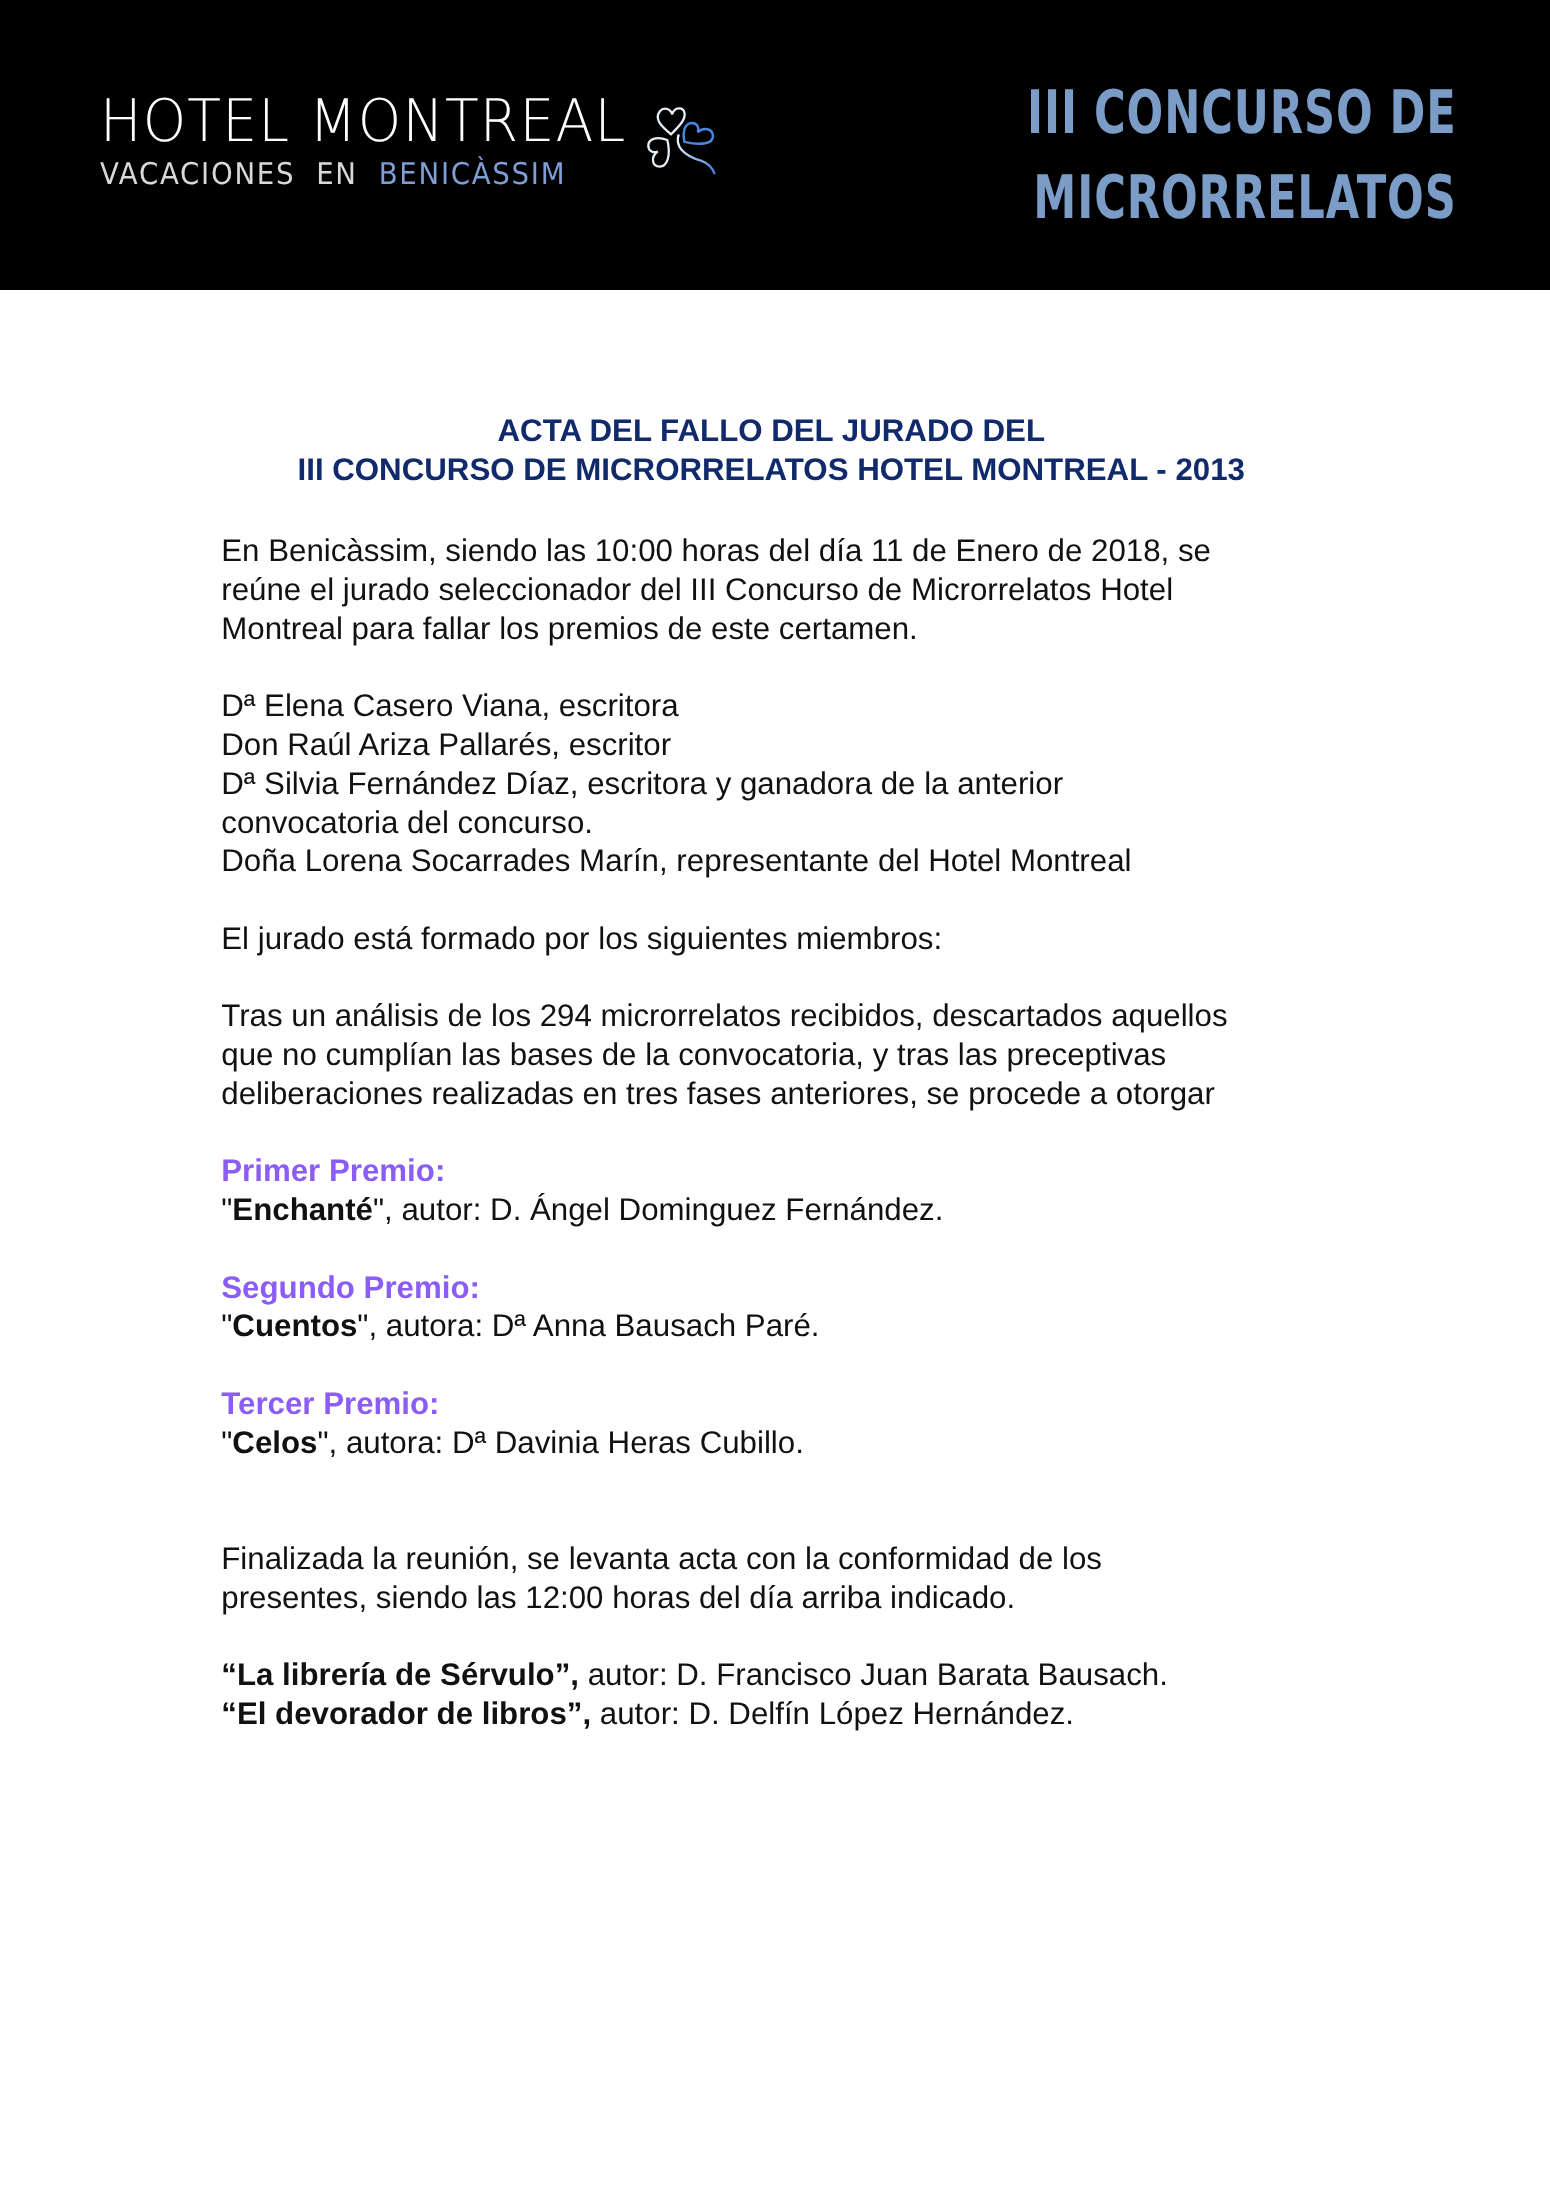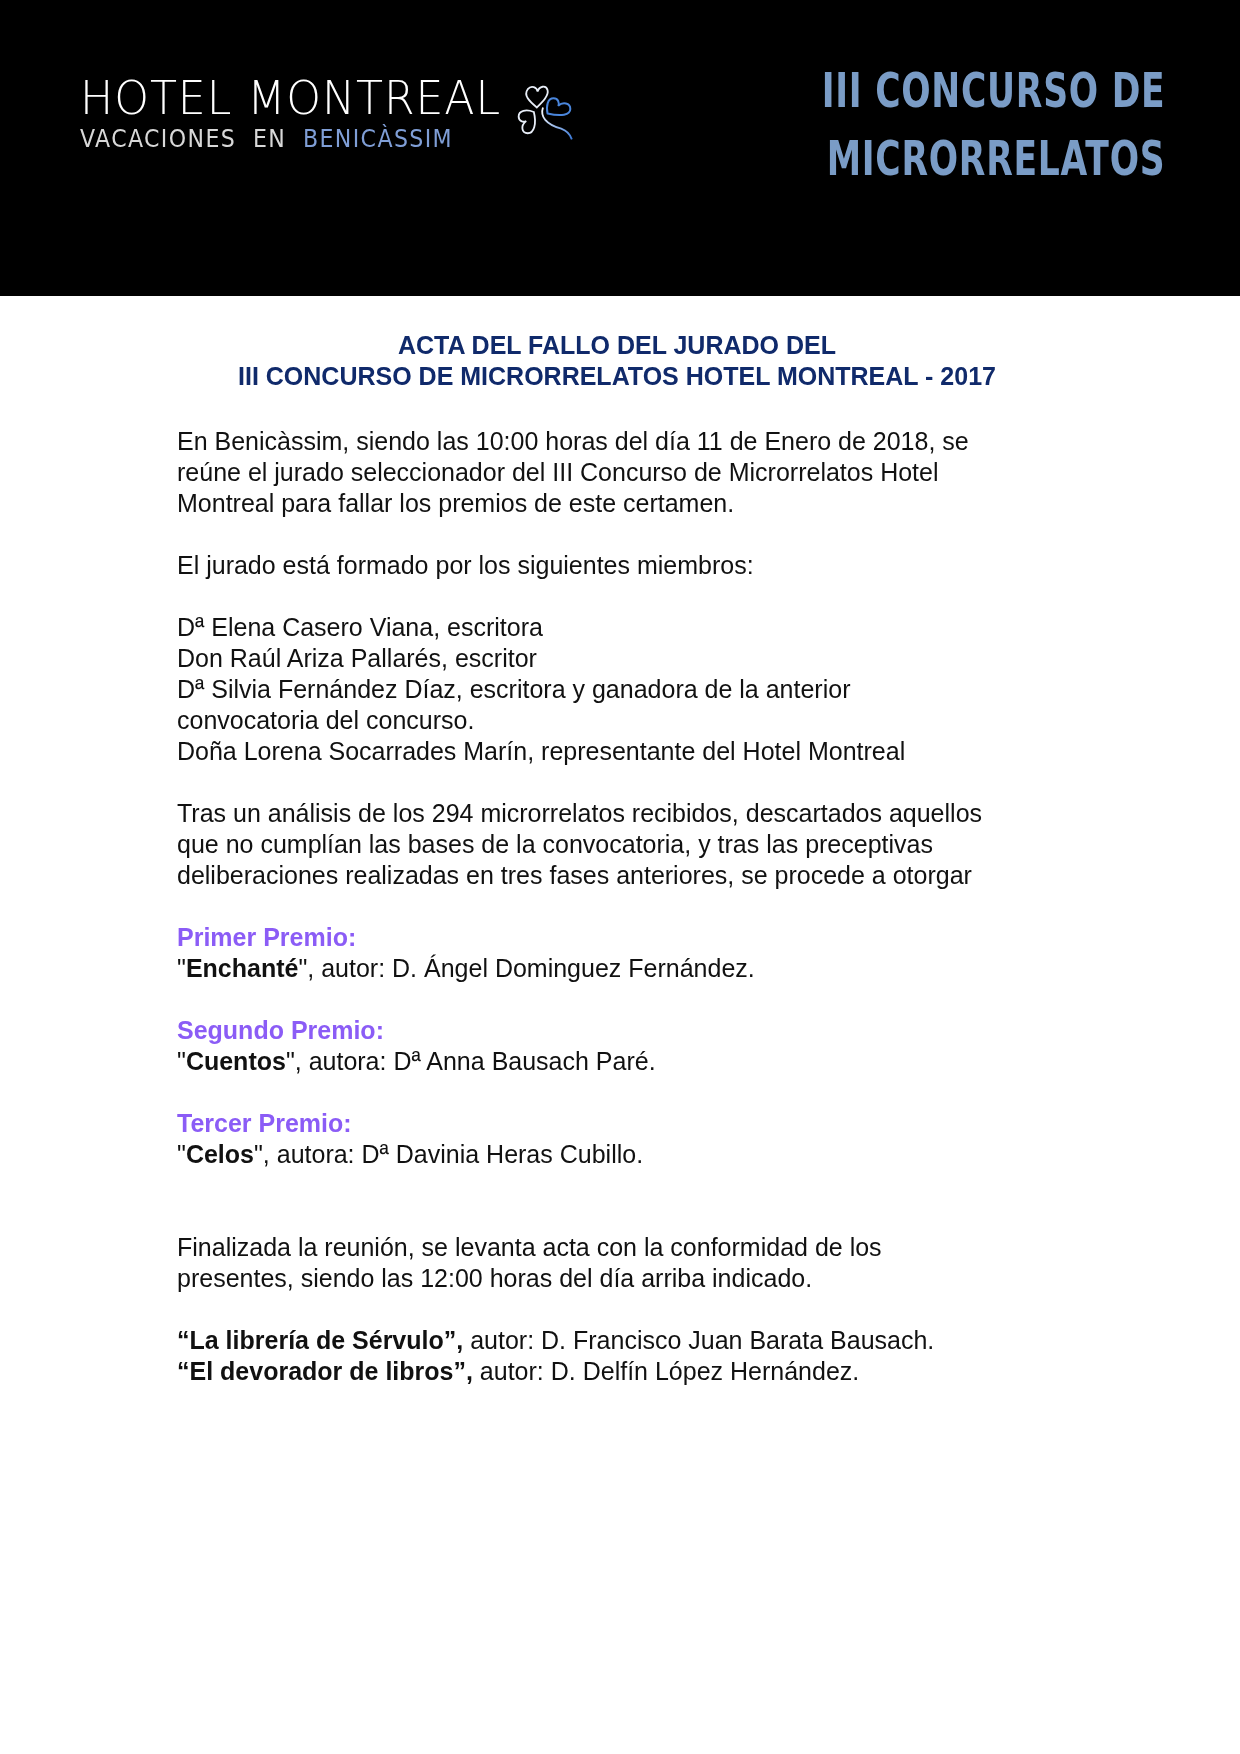--- a/index.html
+++ b/index.html
@@ -12,21 +12,21 @@
       height: 1754px;
       position: relative;
       overflow: hidden;
       font-family: "Liberation Sans", sans-serif;
       color: #111111;
     }
     .header {
       position: absolute;
       left: 0; top: 0;
       width: 1240px;
-      height: 296px;
+      height: 232px;
       background: #000000;
     }
     .logo {
       position: absolute;
       left: 80px;
       top: 74px;
     }
     .logo-title {
       font-family: "DejaVu Sans", sans-serif;
       font-weight: 200;
@@ -130,39 +130,39 @@
   </svg>
   <div class="contest-title">
     <div>III CONCURSO DE</div>
     <div>MICRORRELATOS</div>
   </div>
 </div>
 
 <div class="content">
   <div class="doc-title">
     <span class="line">ACTA DEL FALLO DEL JURADO DEL</span>
-    <span class="line">III CONCURSO DE MICRORRELATOS HOTEL MONTREAL - 2017</span>
+    <span class="line">III CONCURSO DE MICRORRELATOS HOTEL MONTREAL - 2013</span>
   </div>
 
   <div class="para">
     <span class="line">En Benicàssim, siendo las 10:00 horas del día 11 de Enero de 2018, se</span>
     <span class="line">reúne el jurado seleccionador del III Concurso de Microrrelatos Hotel</span>
     <span class="line">Montreal para fallar los premios de este certamen.</span>
   </div>
 
   <div class="para">
-    <span class="line">El jurado está formado por los siguientes miembros:</span>
-  </div>
-
-  <div class="para">
     <span class="line">Dª Elena Casero Viana, escritora</span>
     <span class="line">Don Raúl Ariza Pallarés, escritor</span>
     <span class="line">Dª Silvia Fernández Díaz, escritora y ganadora de la anterior</span>
     <span class="line">convocatoria del concurso.</span>
     <span class="line">Doña Lorena Socarrades Marín, representante del Hotel Montreal</span>
+  </div>
+
+  <div class="para">
+    <span class="line">El jurado está formado por los siguientes miembros:</span>
   </div>
 
   <div class="para">
     <span class="line">Tras un análisis de los 294 microrrelatos recibidos, descartados aquellos</span>
     <span class="line">que no cumplían las bases de la convocatoria, y tras las preceptivas</span>
     <span class="line">deliberaciones realizadas en tres fases anteriores, se procede a otorgar</span>
   </div>
 
   <div class="prize">
     <span class="prize-label">Primer Premio:</span>

